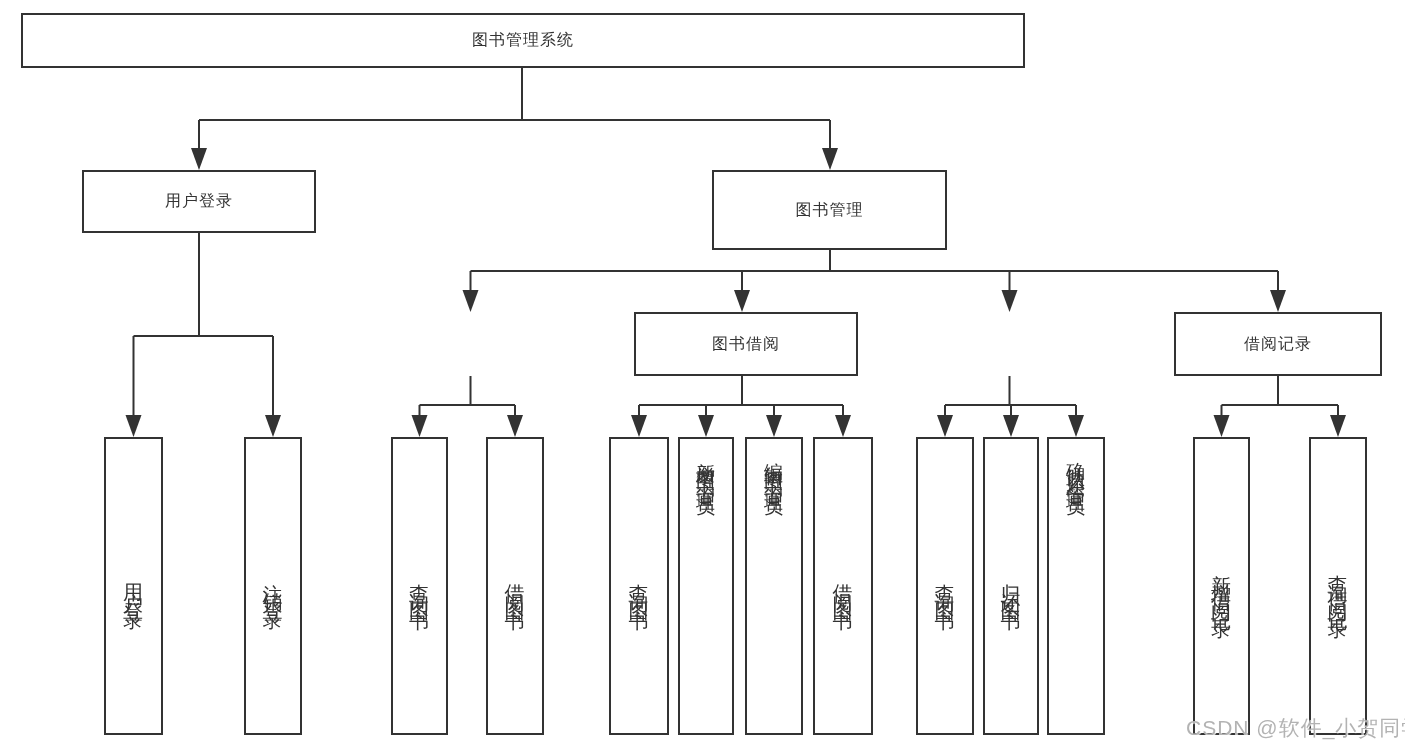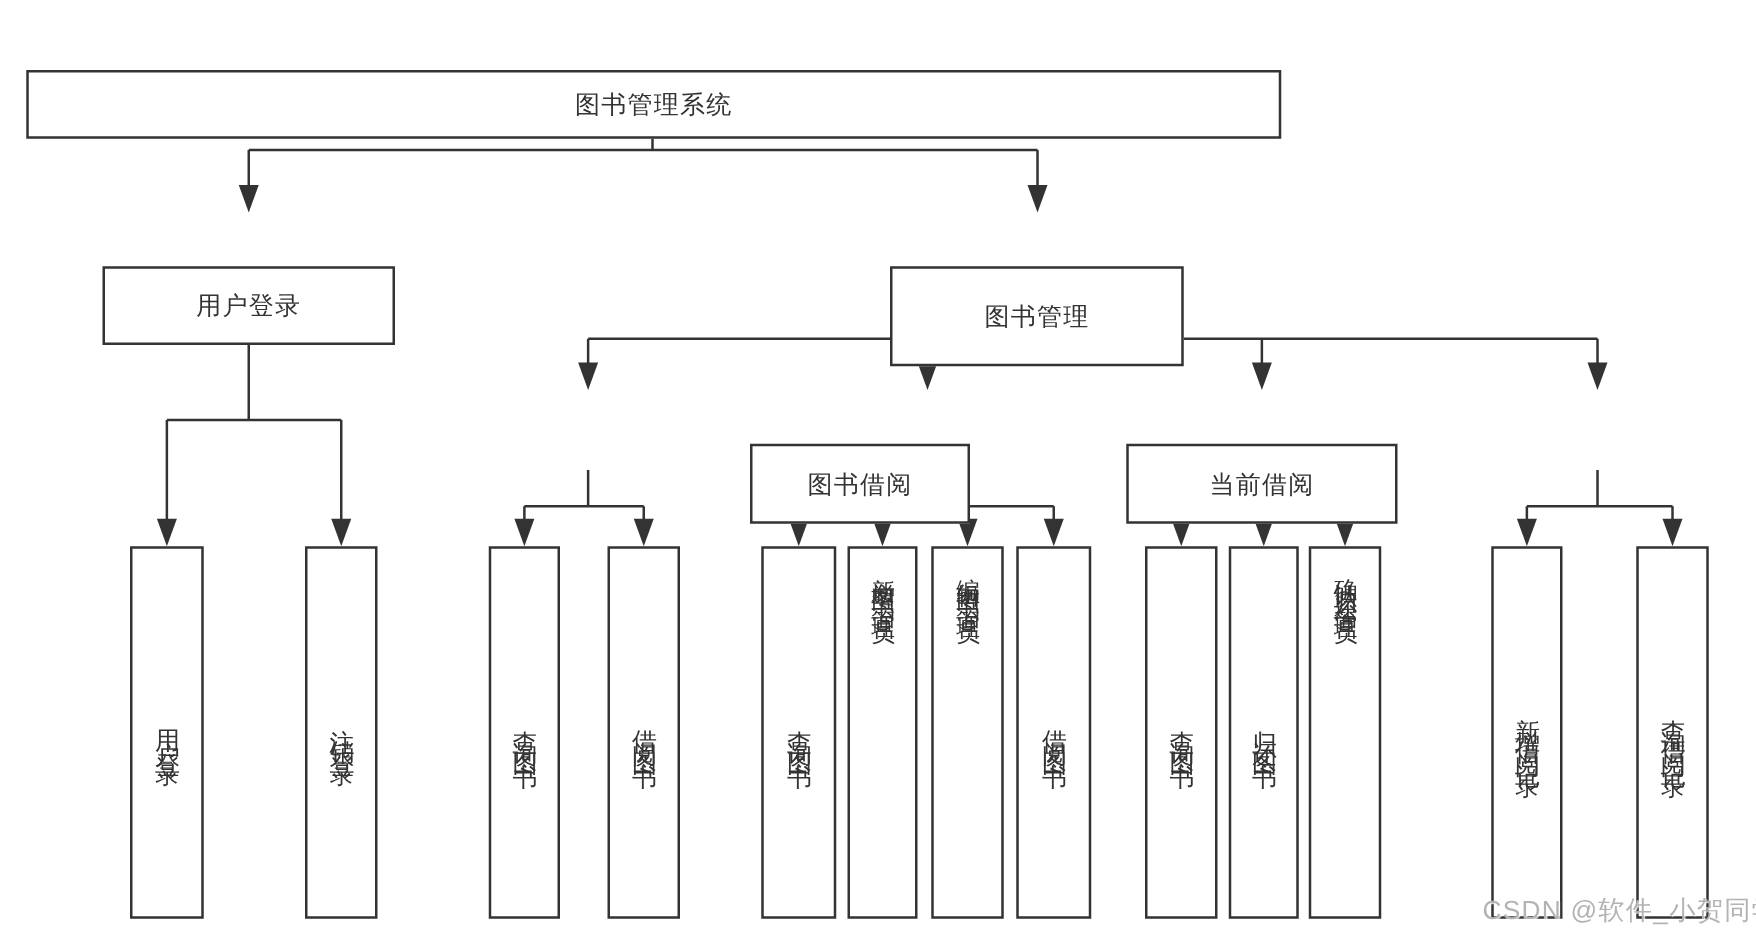--- a/index.html
+++ b/index.html
@@ -20,24 +20,23 @@
     position: absolute;
     box-sizing: border-box;
     background: #ffffff;
     border: 2px solid #333333;
     color: #333333;
     display: flex;
     align-items: center;
     justify-content: center;
   }
   .hbox {
-    font-size: 20px;
+    font-size: 16px;
     letter-spacing: 1px;
     text-align: left;
-    margin-top: 43px;
   }
   .vbox {
     top: 437px;
     height: 298px;
     writing-mode: vertical-rl;
     text-orientation: mixed;
     font-size: 20px;
     letter-spacing: 9px;
     line-height: 1;
     padding-top: 14px;
@@ -117,22 +116,22 @@
     <polygon points="1213.5,415 1229.5,415 1221.5,437"></polygon>
     <line x1="1338" y1="405" x2="1338" y2="417"></line>
     <polygon points="1330,415 1346,415 1338,437"></polygon>
   </svg>
 
   <div class="node hbox" style="left:21px; top:13px; width:1004px; height:55px;">图书管理系统</div>
 
   <div class="node hbox" style="left:82px; top:170px; width:234px; height:63px;">用户登录</div>
   <div class="node hbox" style="left:712px; top:170px; width:235px; height:80px;">图书管理</div>
 
-  <div class="node hbox" style="left:600px; top:312px; width:176px; height:64px;">图书借阅</div>
-  <div class="node hbox" style="left:901px; top:312px; width:217px; height:64px;">当前借阅</div>
+  <div class="node hbox" style="left:634px; top:312px; width:224px; height:64px;">图书借阅</div>
+  <div class="node hbox" style="left:1174px; top:312px; width:208px; height:64px;">借阅记录</div>
 
   <div class="node vbox center" style="left:104px; width:59px;">用户登录</div>
   <div class="node vbox center" style="left:244px; width:58px;">注销登录</div>
 
   <div class="node vbox center" style="left:391px; width:57px;">查询图书</div>
   <div class="node vbox center" style="left:486px; width:58px;">借阅图书</div>
 
   <div class="node vbox center" style="left:609px; width:60px;">查询图书</div>
   <div class="node vbox tight" style="left:678px; width:56px;">新增图书（管理员）</div>
   <div class="node vbox tight" style="left:745px; width:58px;">编辑图书（管理员）</div>

